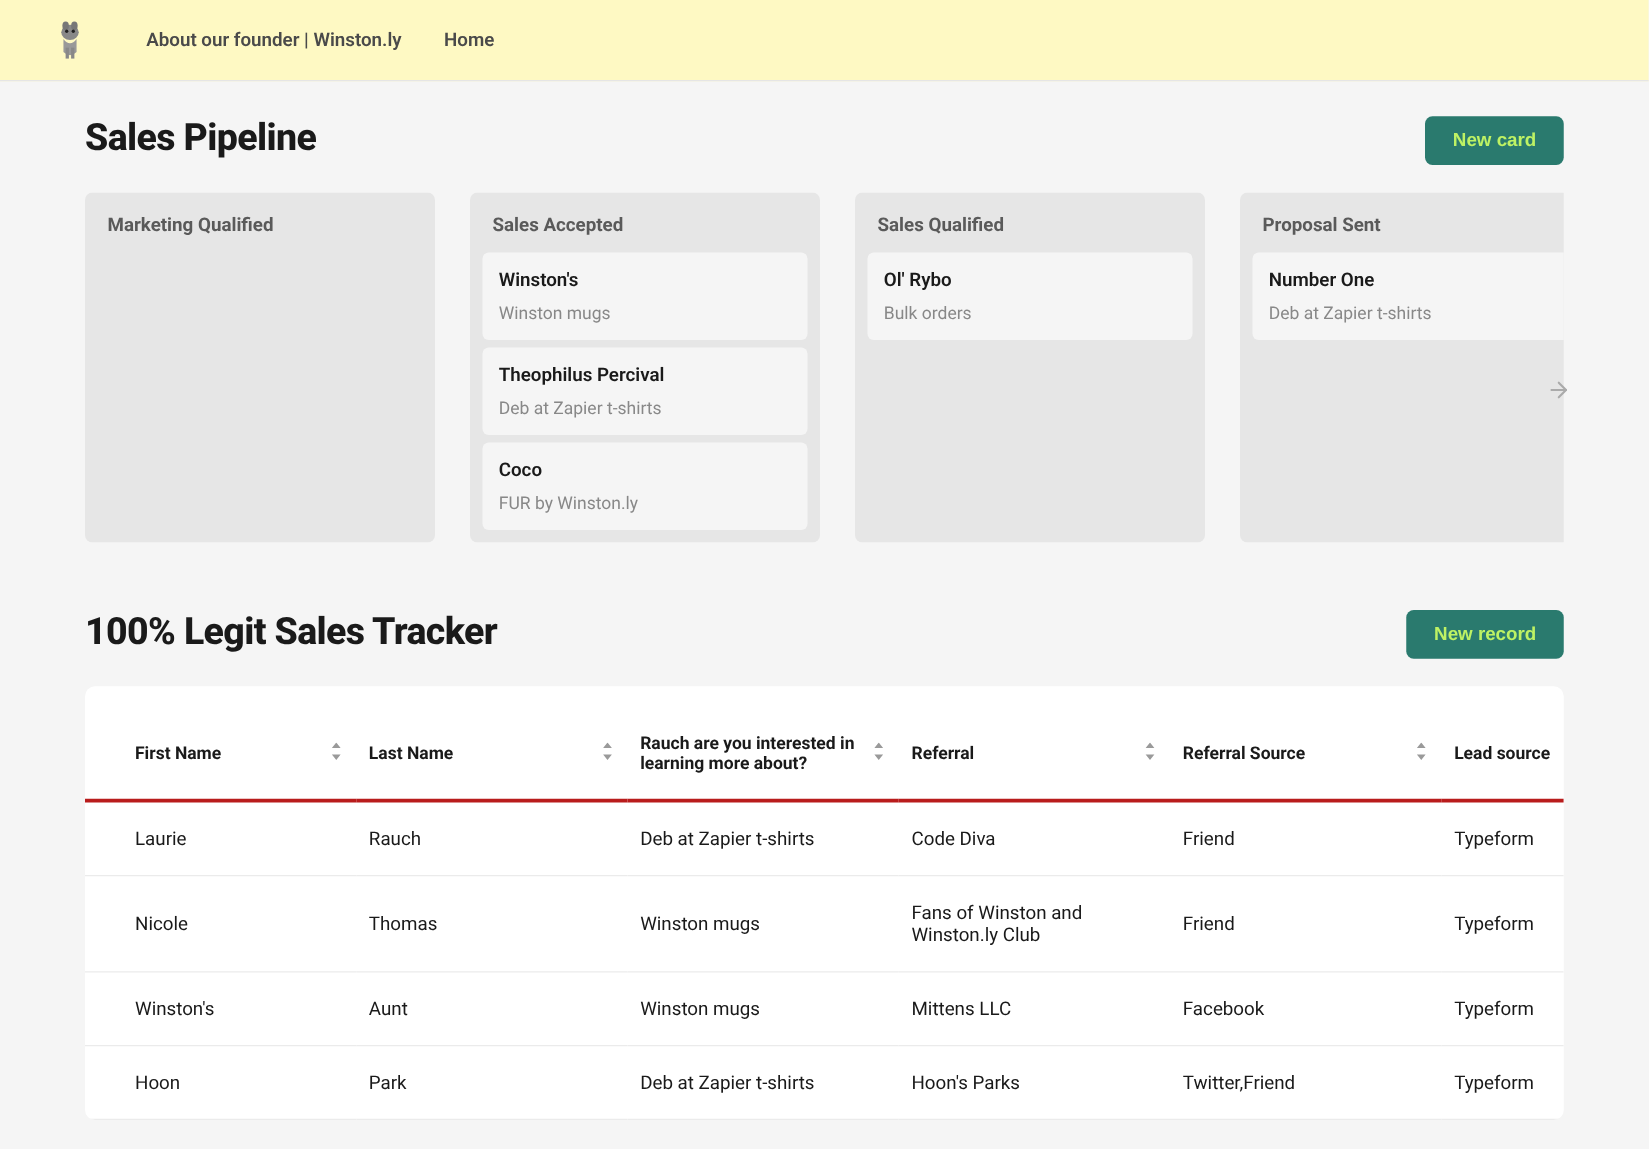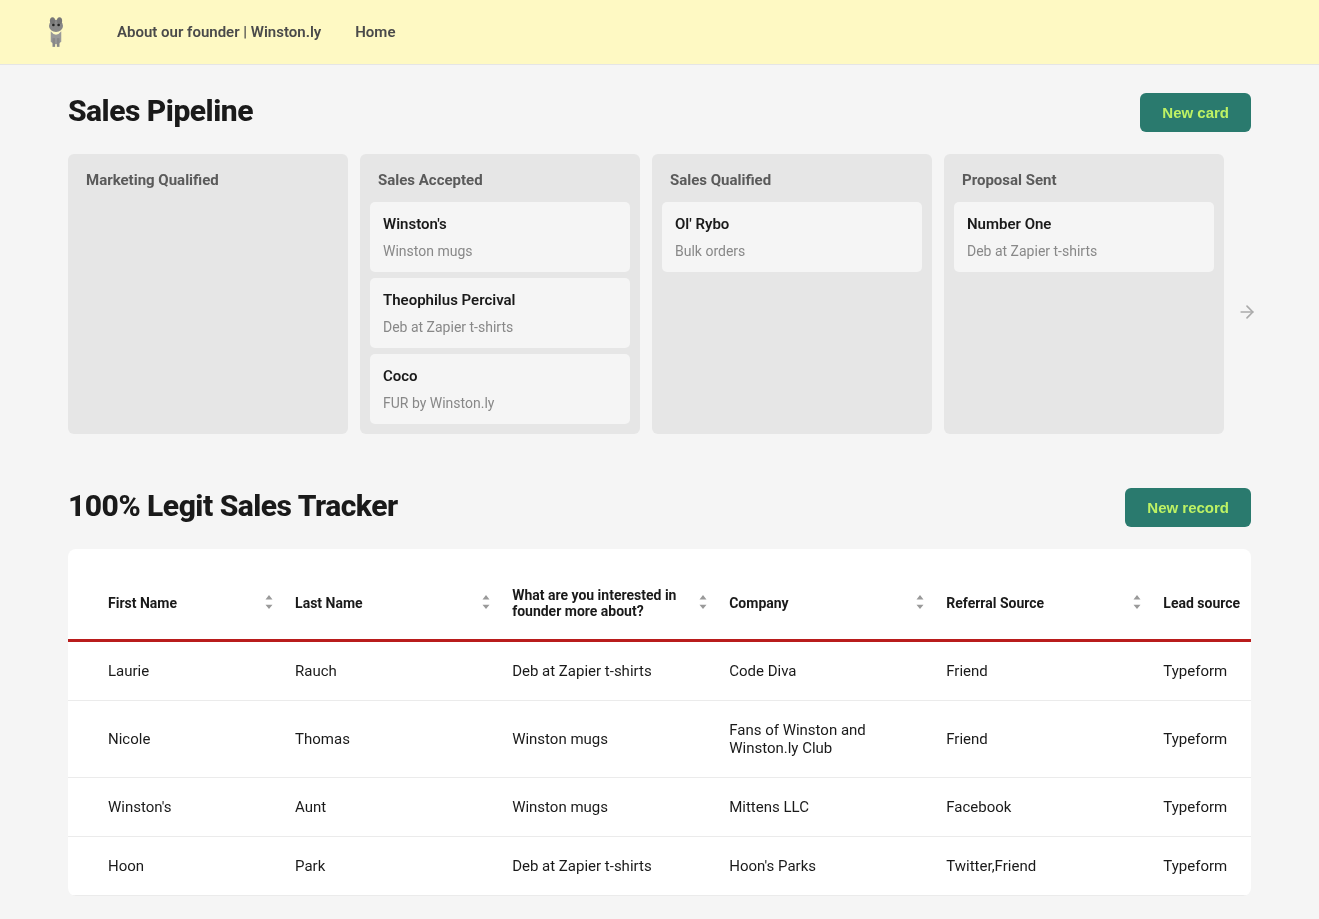--- a/index.html
+++ b/index.html
@@ -64,21 +64,21 @@
       border-radius: 6px;
       font-weight: 700;
       font-size: 15px;
       cursor: pointer;
     }
     .pipeline-wrapper {
       position: relative;
     }
     .pipeline {
       display: flex;
-      gap: 12px;
+      gap: 28px;
       overflow-x: hidden;
     }
     .column {
       background: #e6e6e6;
       border-radius: 6px;
       width: 280px;
       min-width: 280px;
       padding: 13px 10px 10px 10px;
       flex-shrink: 0;
     }
@@ -272,31 +272,31 @@
                 <span>Last Name</span>
                 <span class="sort-icon">
                   <svg width="12" height="14" viewBox="0 0 12 16" fill="currentColor">
                       <path d="M6 0 L10 5 L2 5 Z M6 16 L2 11 L10 11 Z"></path>
                     </svg>
                 </span>
               </div>
             </th>
             <th class="col-interest">
               <div class="th-inner">
-                <span>What are you interested in founder more about?</span>
+                <span>Rauch are you interested in learning more about?</span>
                 <span class="sort-icon">
                   <svg width="12" height="14" viewBox="0 0 12 16" fill="currentColor">
                       <path d="M6 0 L10 5 L2 5 Z M6 16 L2 11 L10 11 Z"></path>
                     </svg>
                 </span>
               </div>
             </th>
             <th class="col-company">
               <div class="th-inner">
-                <span>Company</span>
+                <span>Referral</span>
                 <span class="sort-icon">
                   <svg width="12" height="14" viewBox="0 0 12 16" fill="currentColor">
                       <path d="M6 0 L10 5 L2 5 Z M6 16 L2 11 L10 11 Z"></path>
                     </svg>
                 </span>
               </div>
             </th>
             <th class="col-referral">
               <div class="th-inner">
                 <span>Referral Source</span>

